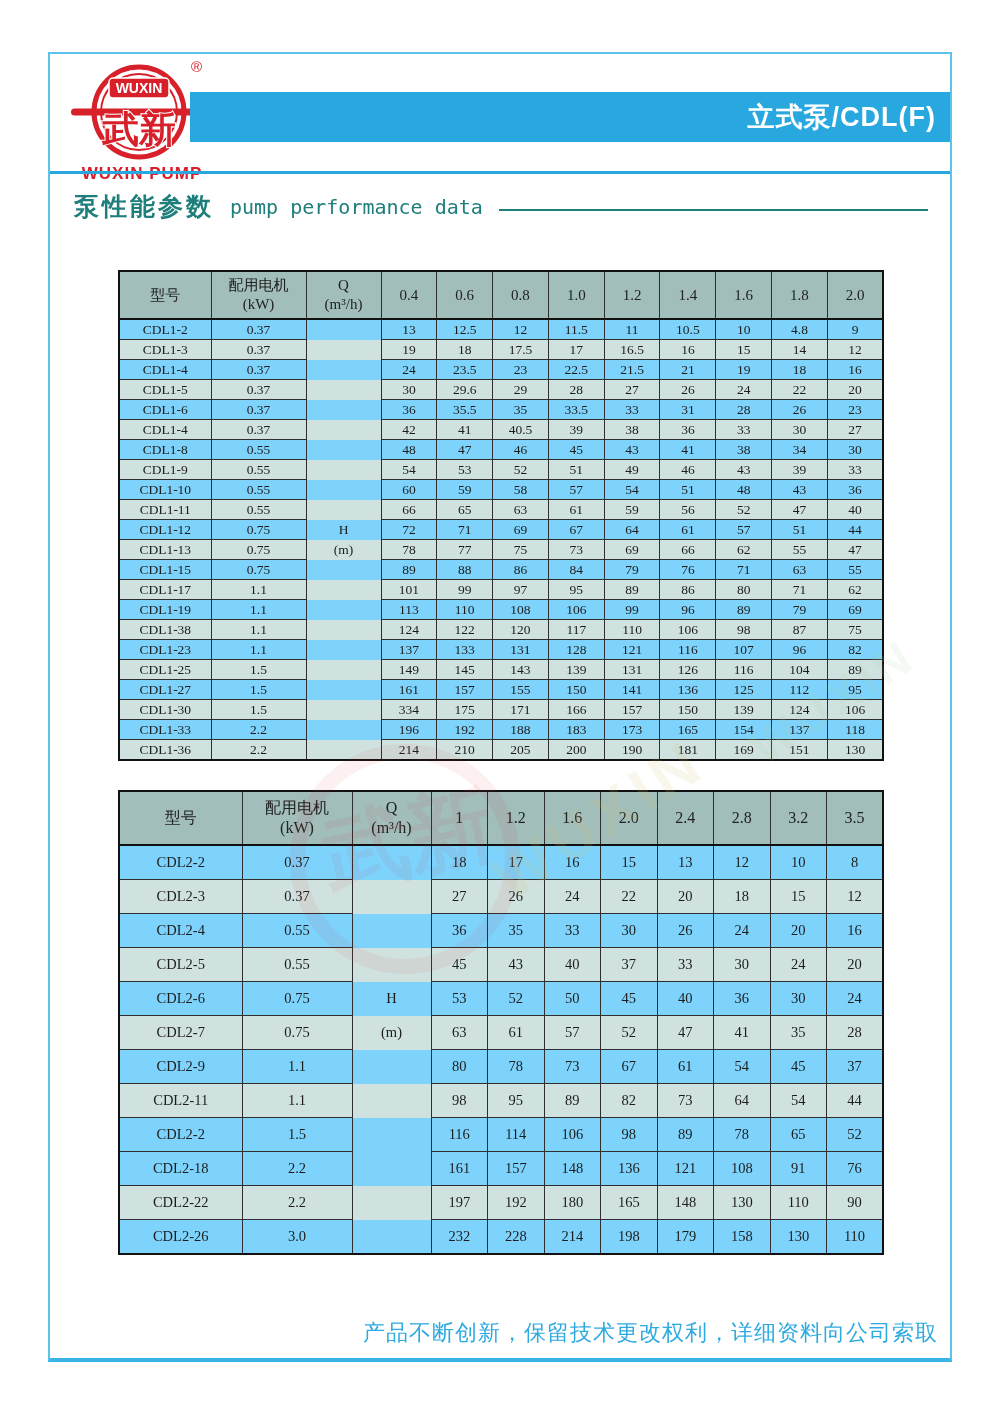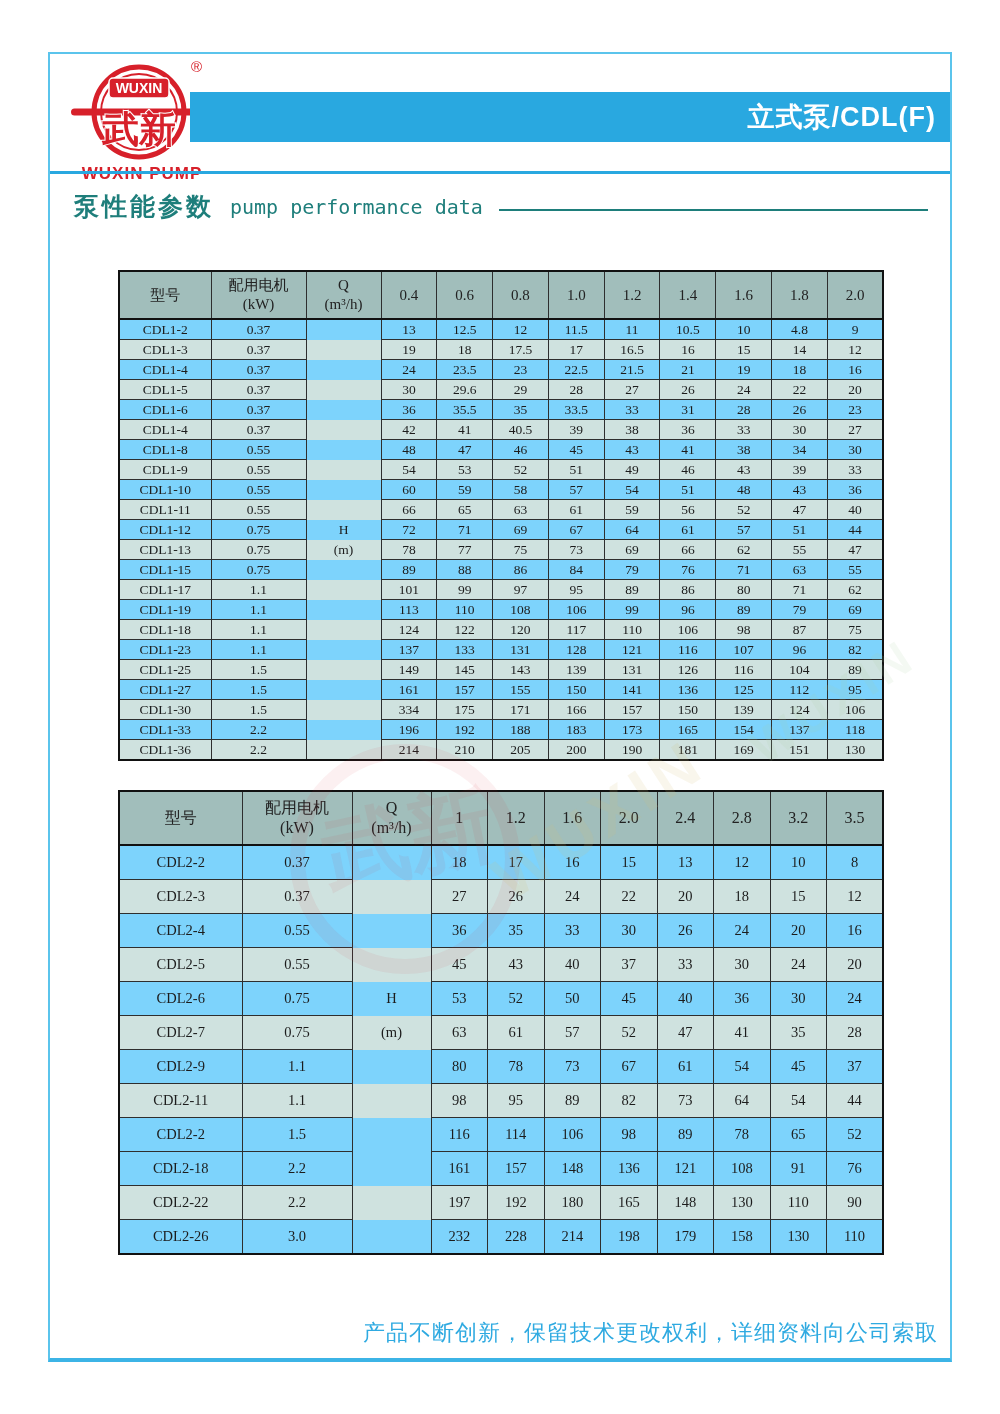--- a/index.html
+++ b/index.html
@@ -351,21 +351,21 @@
             <td>110</td>
             <td>108</td>
             <td>106</td>
             <td>99</td>
             <td>96</td>
             <td>89</td>
             <td>79</td>
             <td>69</td>
           </tr>
           <tr class="stripe">
-            <td>CDL1-18</td>
+            <td>CDL1-38</td>
             <td>1.1</td>
             <td class="qcol"></td>
             <td>124</td>
             <td>122</td>
             <td>120</td>
             <td>117</td>
             <td>110</td>
             <td>106</td>
             <td>98</td>
             <td>87</td>

